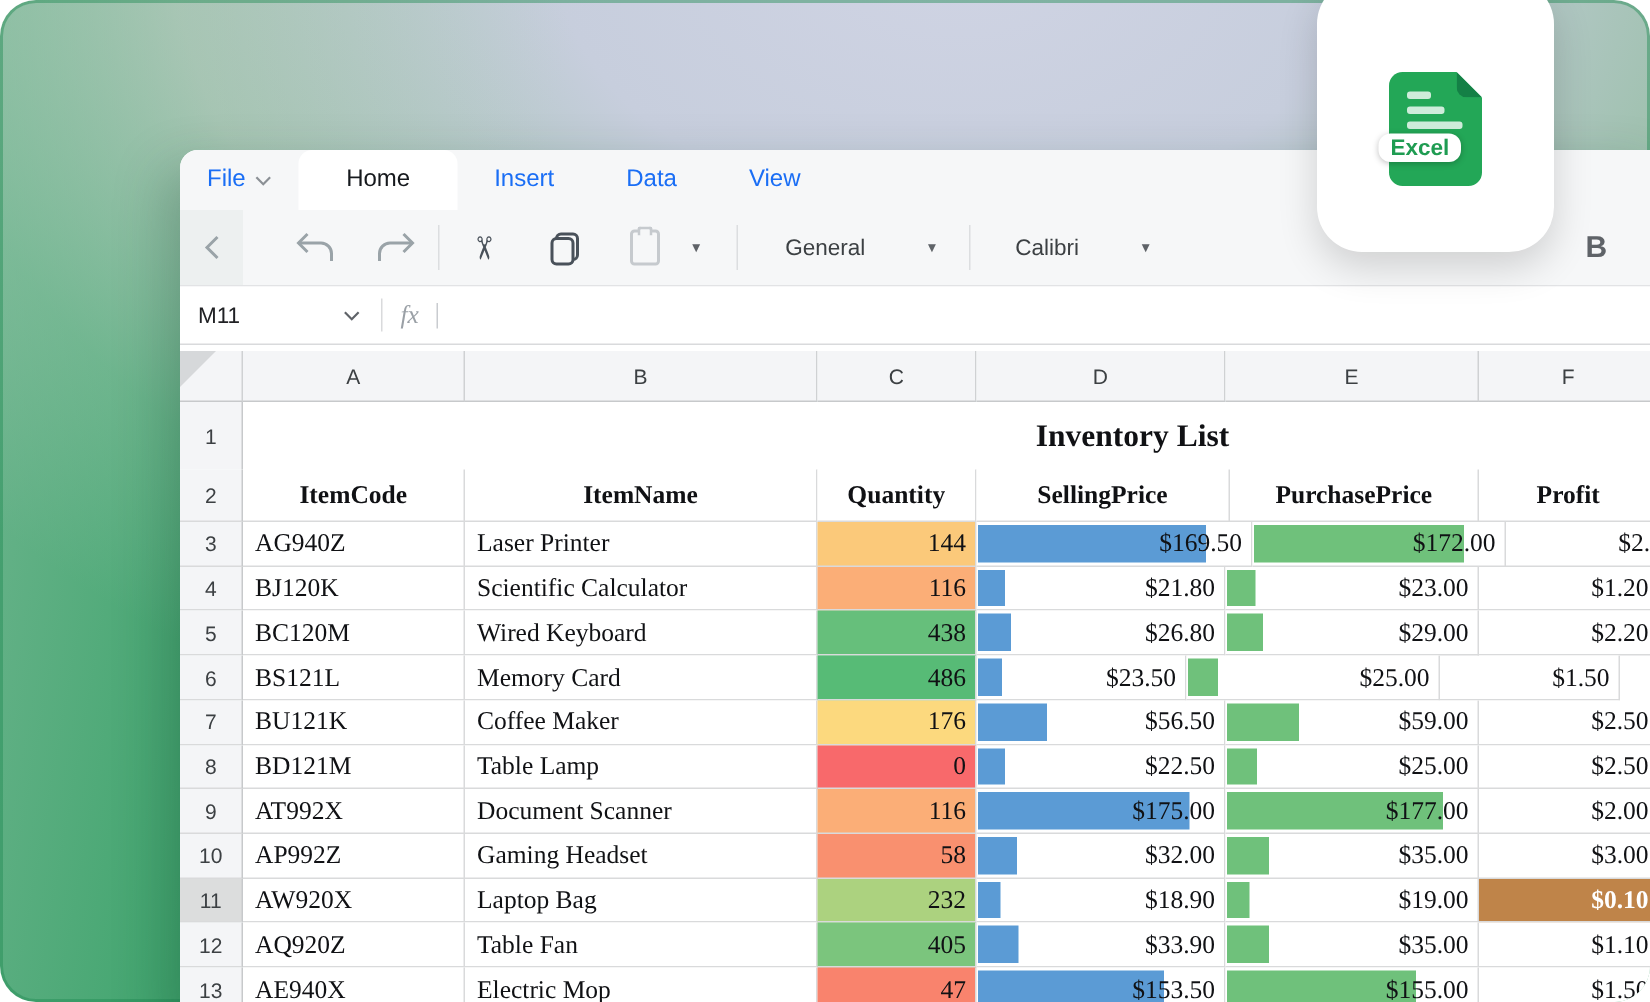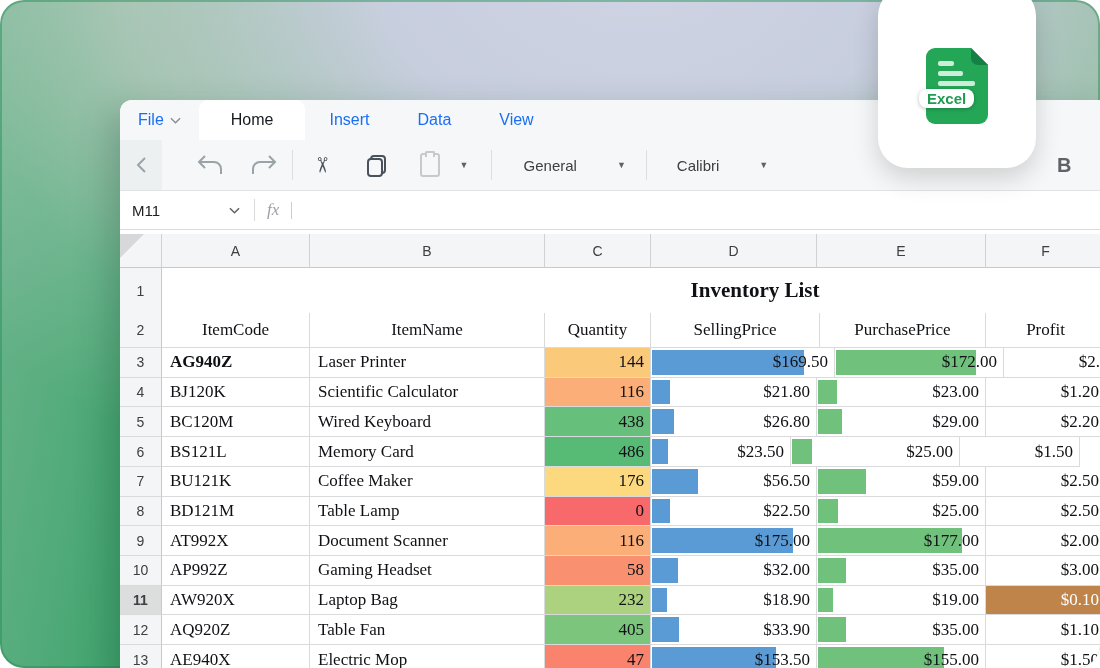--- a/index.html
+++ b/index.html
@@ -54,28 +54,28 @@
   .fbar-gap{height:4px;background:#fff;}
   
   .grid{position:relative;font-family:"Liberation Serif", serif;}
   .grow{display:flex;}
   .c{box-sizing:border-box;border-right:1px solid #d9dadb;border-bottom:1px solid #d9dadb;
      display:flex;align-items:center;overflow:hidden;white-space:nowrap;background:#fff;}
   .hdrcell{background:#f4f5f7;border-right:1px solid #cfd1d3;border-bottom:1px solid #c7c9cb;
      justify-content:center;font-family:"Liberation Sans", sans-serif;font-size:14px;color:#3c4043;}
   .rowhdr{background:#f4f5f7;border-right:1px solid #c7c9cb;border-bottom:1px solid #d9dadb;
      justify-content:center;font-family:"Liberation Sans", sans-serif;font-size:14px;color:#3c4043;}
-  .rowhdr.sel{background:#dcdddd;font-weight:bold;}
+  .rowhdr.sel{background:#dcdddd;}
   .colhdr-row .c{height:34px;}
   .title-row .c{height:45px;border-right:none;border-bottom:none;}
   .title-row .rowhdr{border-right:1px solid #c7c9cb;}
   .hdr2-row .c{height:35px;}
   .r .c{height:29.72px;}
   .cell-text{font-size:17px;color:#101114;}
-  .b{font-weight:normal;}
+  .b{font-weight:bold;}
   .al{padding-left:8px;justify-content:flex-start;}
   .ar{padding-right:6px;justify-content:flex-end;}
   .ac{justify-content:center;}
   .title-cell{font-size:21px;font-weight:bold;color:#101114;justify-content:center;}
   .barcell{position:relative;}
   .databar{position:absolute;left:1px;top:2px;bottom:2px;z-index:0;}
   .barcell .cell-text{position:relative;z-index:1;}
   .corner-tri{position:absolute;left:0;top:0;width:0;height:0;
     border-top:24px solid #d6d8da;border-right:24px solid transparent;}
   
@@ -190,21 +190,21 @@
           <div class="c rowhdr" style="width: 42px; flex: 0 0 auto;">2</div>
           <div class="c cell-text b ac" style="width: 148px; flex: 0 0 auto;">ItemCode</div>
           <div class="c cell-text b ac" style="width: 235px; flex: 0 0 auto;">ItemName</div>
           <div class="c cell-text b ac" style="width: 106px; flex: 0 0 auto;">Quantity</div>
           <div class="c cell-text b ac" style="width: 169px; flex: 0 0 auto;">SellingPrice</div>
           <div class="c cell-text b ac" style="width: 166px; flex: 0 0 auto;">PurchasePrice</div>
           <div class="c cell-text b ac" style="width: 120px; flex: 0 0 auto;">Profit</div>
         </div>
         <div class="grow r">
           <div class="c rowhdr" style="width: 42px; flex: 0 0 auto;">3</div>
-          <div class="c cell-text al" style="width: 148px; flex: 0 0 auto; font-weight: bold;">AG940Z</div>
+          <div class="c cell-text al" style="width: 148px; flex: 0 0 auto;">AG940Z</div>
           <div class="c cell-text al" style="width: 235px; flex: 0 0 auto;">Laser Printer</div>
           <div class="c cell-text ar" style="width: 106px; flex: 0 0 auto; background: rgb(251, 201, 122);">144</div>
           <div class="c barcell ar" style="width: 184px; flex: 0 0 auto;">
             <div class="databar" style="background: rgb(91, 155, 213); width: 82.8129%;"></div>
             <div class="cell-text">$169.50</div>
           </div>
           <div class="c barcell ar" style="width: 169px; flex: 0 0 auto;">
             <div class="databar" style="background: rgb(111, 193, 123); width: 83.0847%;"></div>
             <div class="cell-text">$172.00</div>
           </div>

